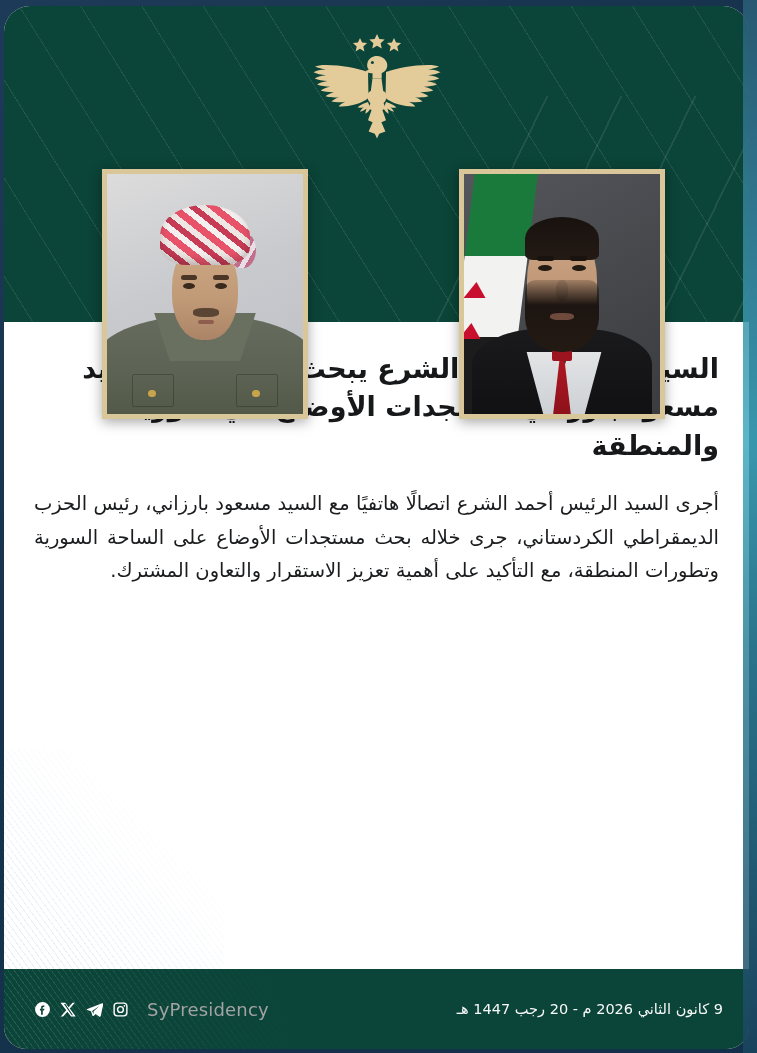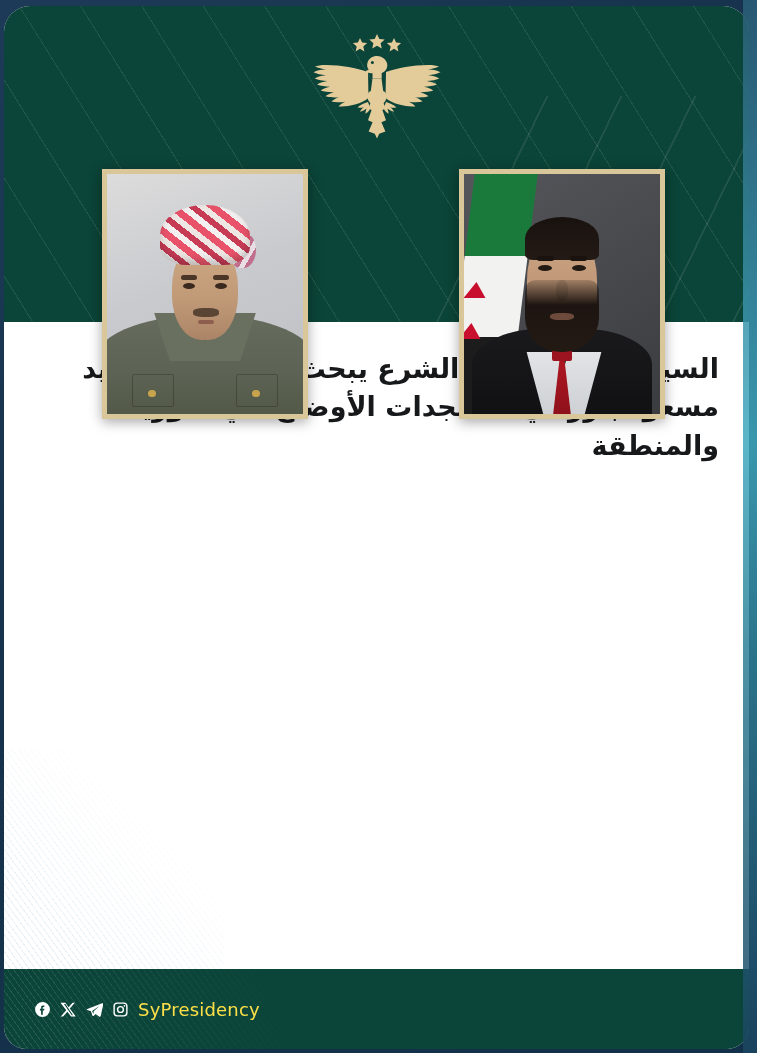--- a/index.html
+++ b/index.html
@@ -317,23 +317,24 @@
     align-items: center;
     gap: 9px;
   }
   .social .ic {
     width: 17px; height: 17px;
     display: inline-flex; align-items:center; justify-content:center;
     color: #ffffff;
   }
   .social .ic svg { width: 100%; height: 100%; fill: #ffffff; display:block; }
   .handle {
-    color: #fde047;
+    color: #a3a3a3;
     font-family: "DejaVu Sans", "Liberation Sans", sans-serif;
     font-size: 18px;
+    margin-left: 9px;
     letter-spacing: .2px;
   }
   .foot-right {
     direction: rtl;
     text-align: right;
     color: #ffffff;
     line-height: 1.3;
   }
   .foot-title {
     font-family: "DejaVu Sans", "Liberation Sans", sans-serif;
@@ -432,20 +433,21 @@
           <div class="sh-mouthgap"></div>
         </div>
       </div>
 
     </div>
 
     <div class="body-area">
       <div class="body-hatch"></div>
       <div class="content">
         <h1 class="headline">السيد الرئيس أحمد الشرع يبحث هاتفيًا مع السيد مسعود بارزاني مستجدات الأوضاع في سورية والمنطقة</h1>
+        <p class="para">أجرى السيد الرئيس أحمد الشرع اتصالًا هاتفيًا مع السيد مسعود بارزاني، رئيس الحزب الديمقراطي الكردستاني، جرى خلاله بحث مستجدات الأوضاع على الساحة السورية وتطورات المنطقة، مع التأكيد على أهمية تعزيز الاستقرار والتعاون المشترك.</p>
       </div>
     </div>
 
     <div class="footer">
       <div class="footer-hatch"></div>
       <div class="footer-inner">
 
         <div class="social">
           <span class="ic">
             <svg viewBox="0 0 24 24" aria-hidden="true">
@@ -464,19 +466,20 @@
           </span>
           <span class="ic">
             <svg viewBox="0 0 24 24" aria-hidden="true">
                 <path d="M7.4 2h9.2A5.4 5.4 0 0 1 22 7.4v9.2a5.4 5.4 0 0 1-5.4 5.4H7.4A5.4 5.4 0 0 1 2 16.6V7.4A5.4 5.4 0 0 1 7.4 2zm0 2A3.4 3.4 0 0 0 4 7.4v9.2A3.4 3.4 0 0 0 7.4 20h9.2a3.4 3.4 0 0 0 3.4-3.4V7.4A3.4 3.4 0 0 0 16.6 4zM12 6.9a5.1 5.1 0 1 1 0 10.2 5.1 5.1 0 0 1 0-10.2zm0 2a3.1 3.1 0 1 0 0 6.2 3.1 3.1 0 0 0 0-6.2zm5.5-3.3a1.2 1.2 0 1 1 0 2.4 1.2 1.2 0 0 1 0-2.4z"></path>
               </svg>
           </span>
           <span class="handle">SyPresidency</span>
         </div>
 
         <div class="foot-right">
+          <div class="foot-date">9 كانون الثاني 2026 م - 20 رجب 1447 هـ</div>
         </div>
 
       </div>
     </div>
 
   </div>
 </div>
 
 </body></html>

